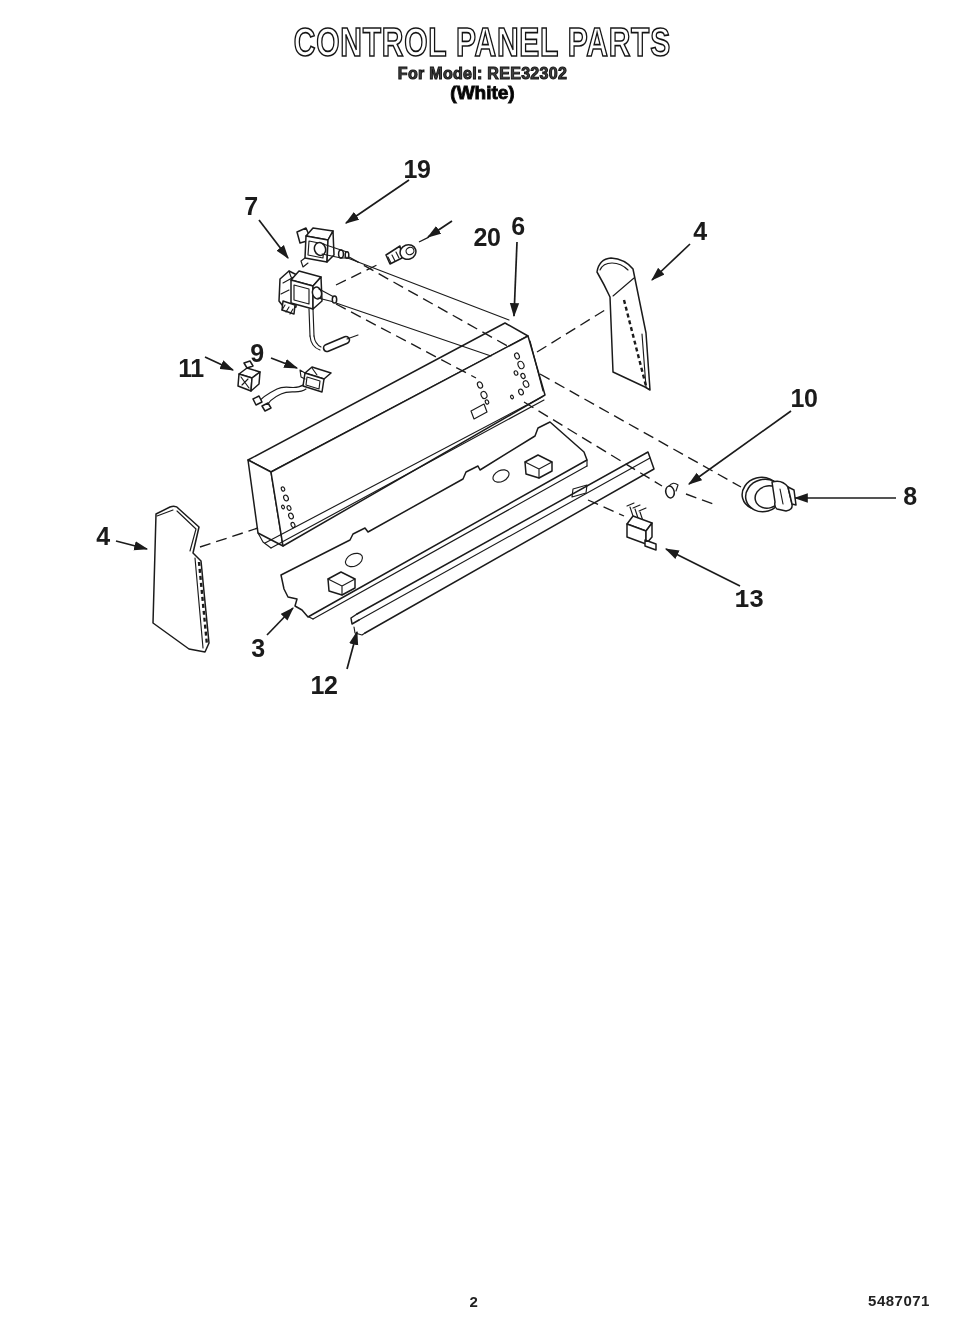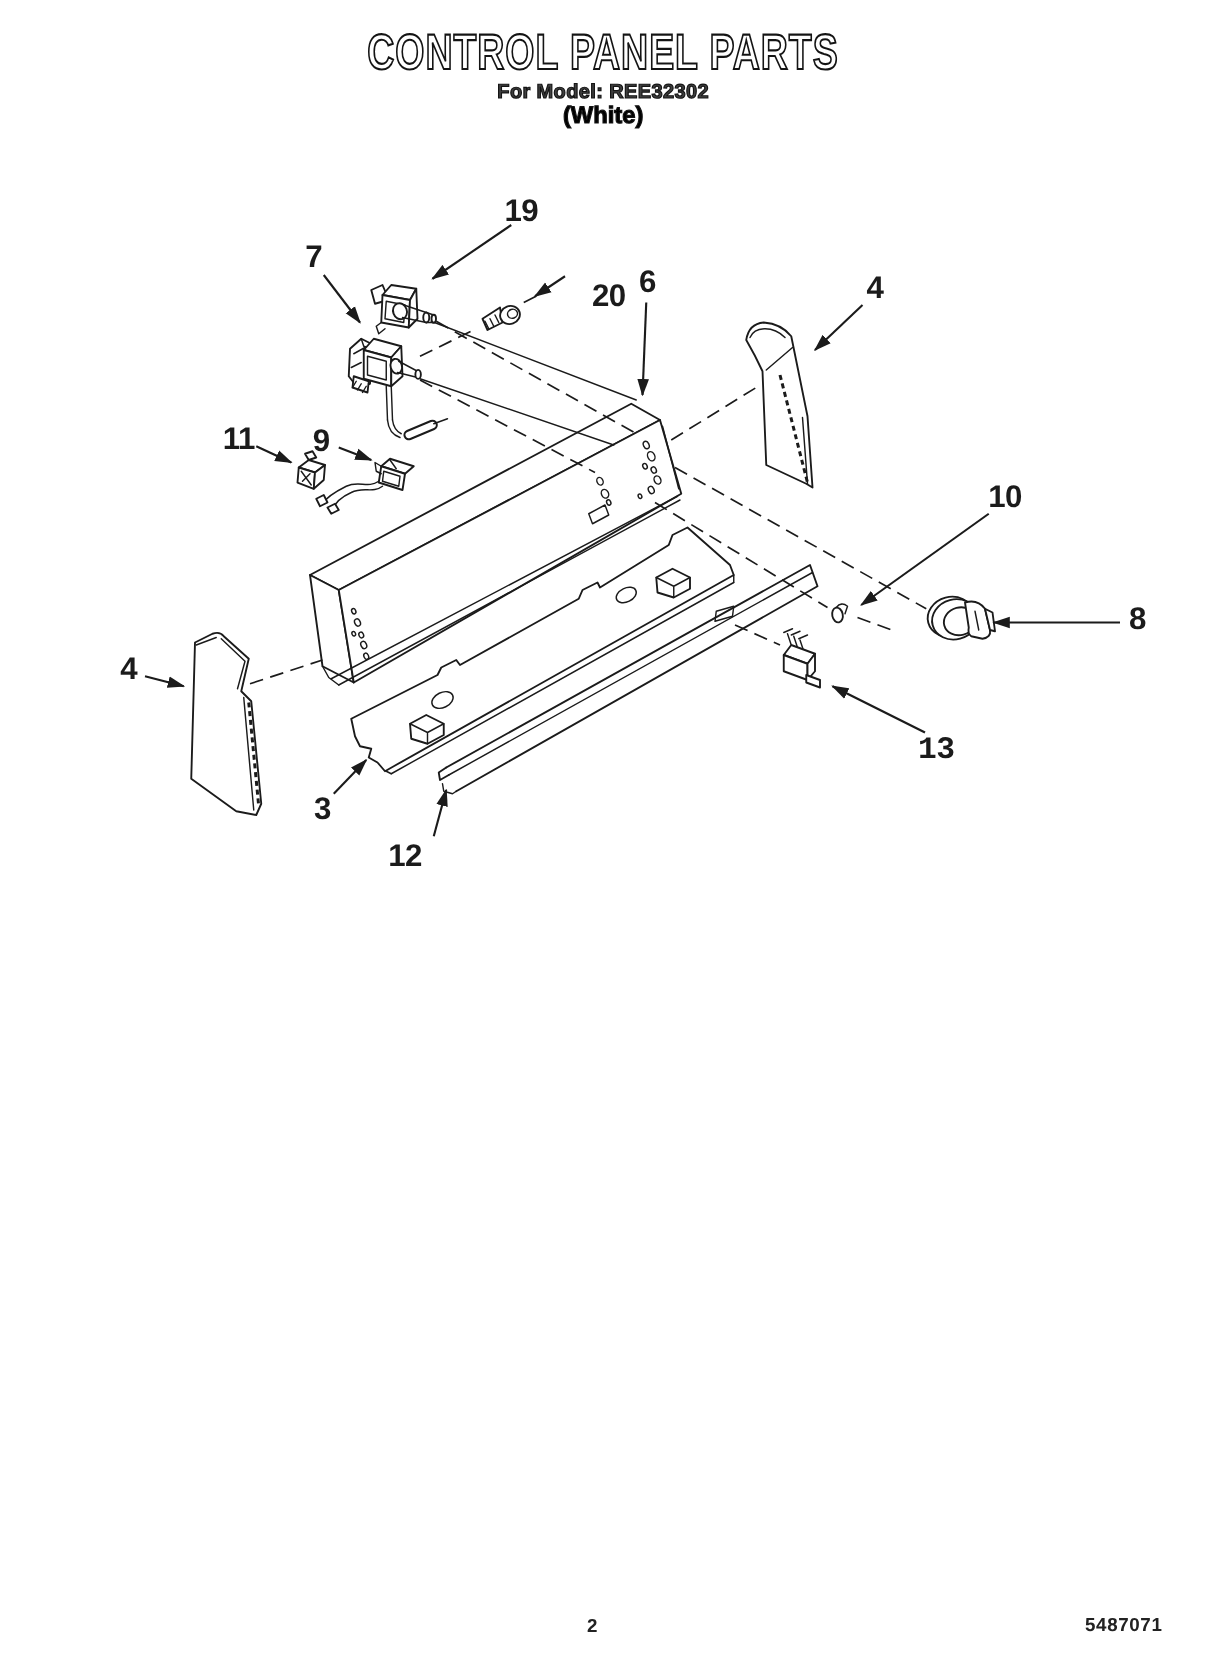--- a/index.html
+++ b/index.html
@@ -243,21 +243,21 @@
       <path d="M267,635 L293,608" marker-end="url(#ah)"></path>
       <path d="M347,669 L357,632" marker-end="url(#ah)"></path>
     </g>
   </svg>
 
   <div class="callout" style="left:417px; top:169px;">19</div>
   <div class="callout" style="left:251px; top:206px;">7</div>
   <div class="callout" style="left:487px; top:209px;margin-top:28px;">20</div>
   <div class="callout" style="left:518px; top:226px;">6</div>
   <div class="callout" style="left:700px; top:231px;">4</div>
-  <div class="callout" style="left:191px; top:352px;">11</div>
+  <div class="callout" style="left:191px; top:368px;">11</div>
   <div class="callout" style="left:257px; top:353px;">9</div>
   <div class="callout" style="left:804px; top:398px;">10</div>
   <div class="callout" style="left:910px; top:496px;">8</div>
   <div class="callout" style="left:103px; top:536px;">4</div>
   <div class="callout" style="left:749px; top:600px;font-family:Liberation Mono, monospace;">13</div>
   <div class="callout" style="left:258px; top:648px;">3</div>
   <div class="callout" style="left:324px; top:685px;">12</div>
 
   <div class="footer-num" style="left:474px; top:1301px;">2</div>
   <div class="footer-num" style="left:899px; top:1300px;">5487071</div>

